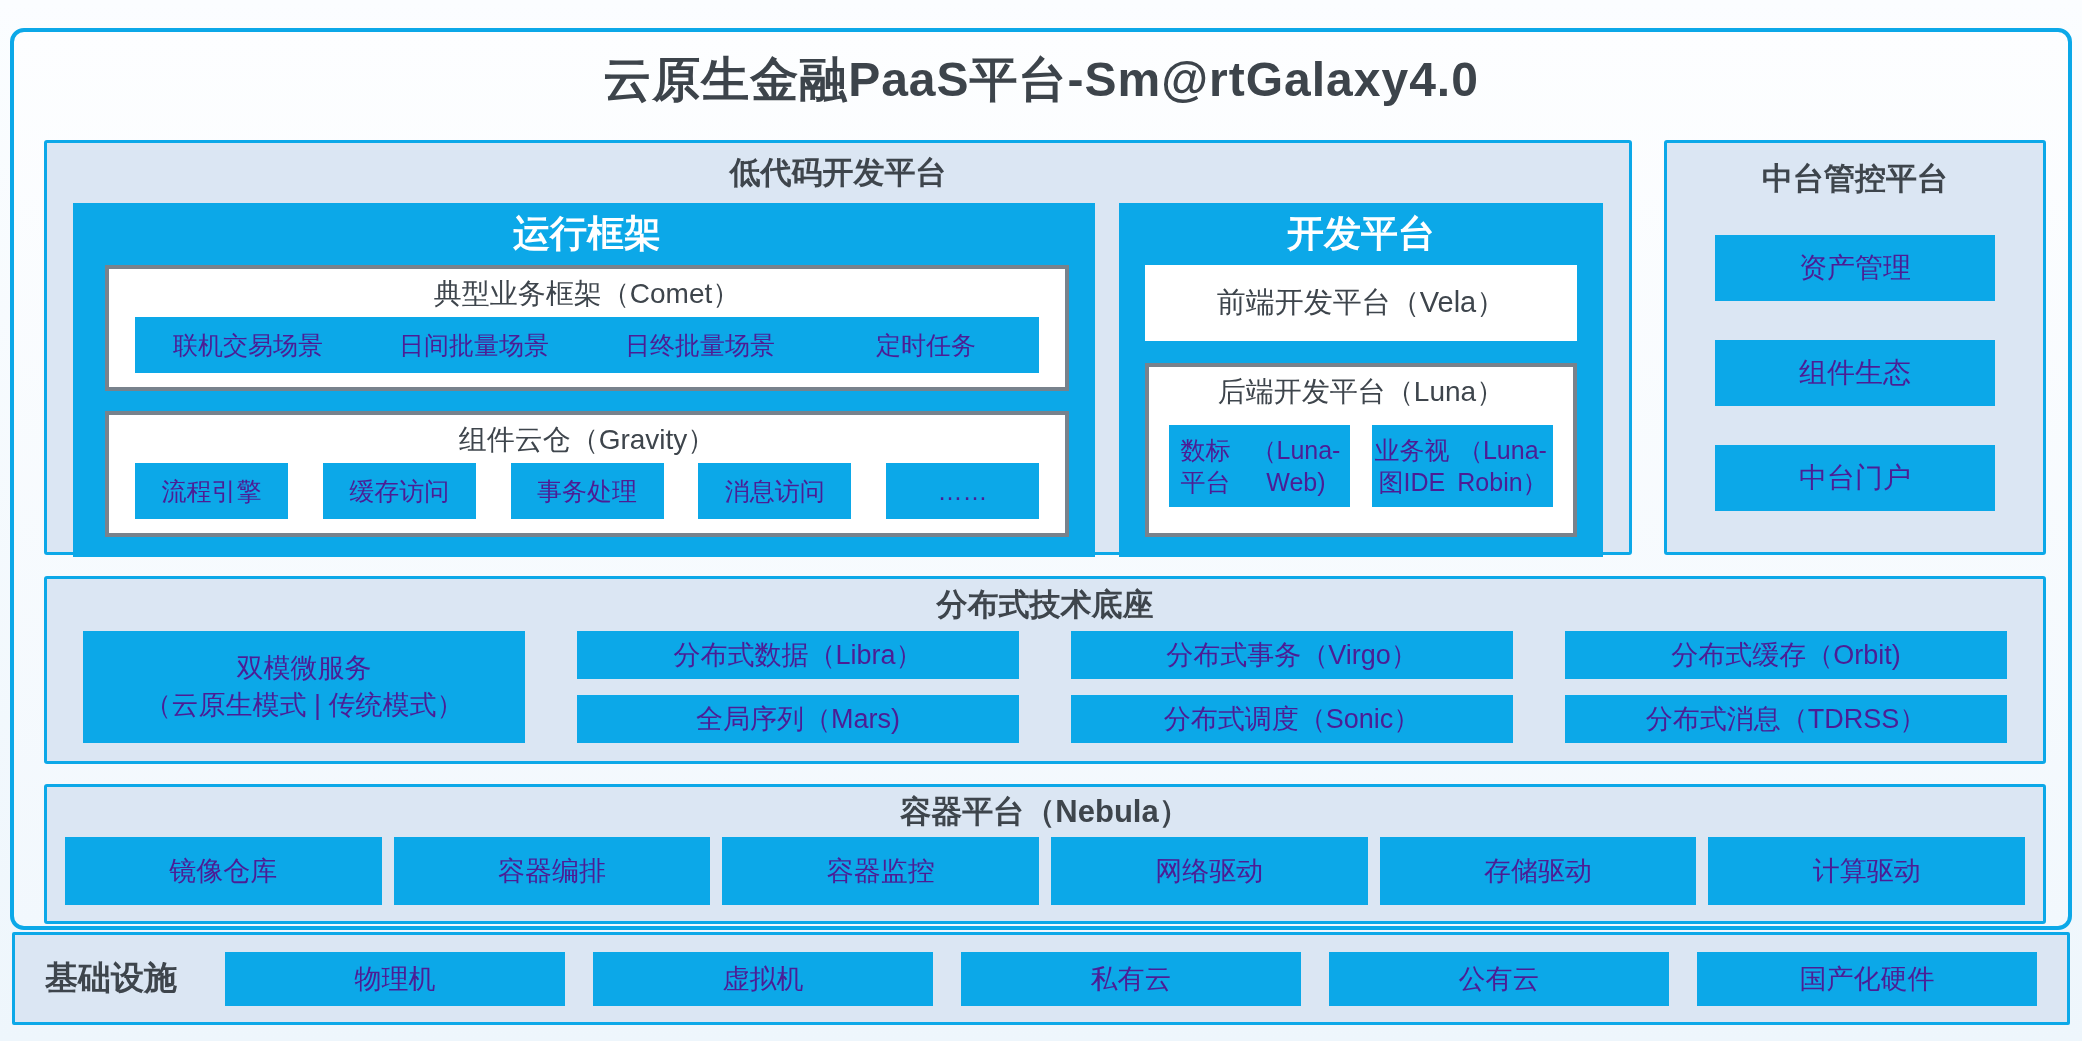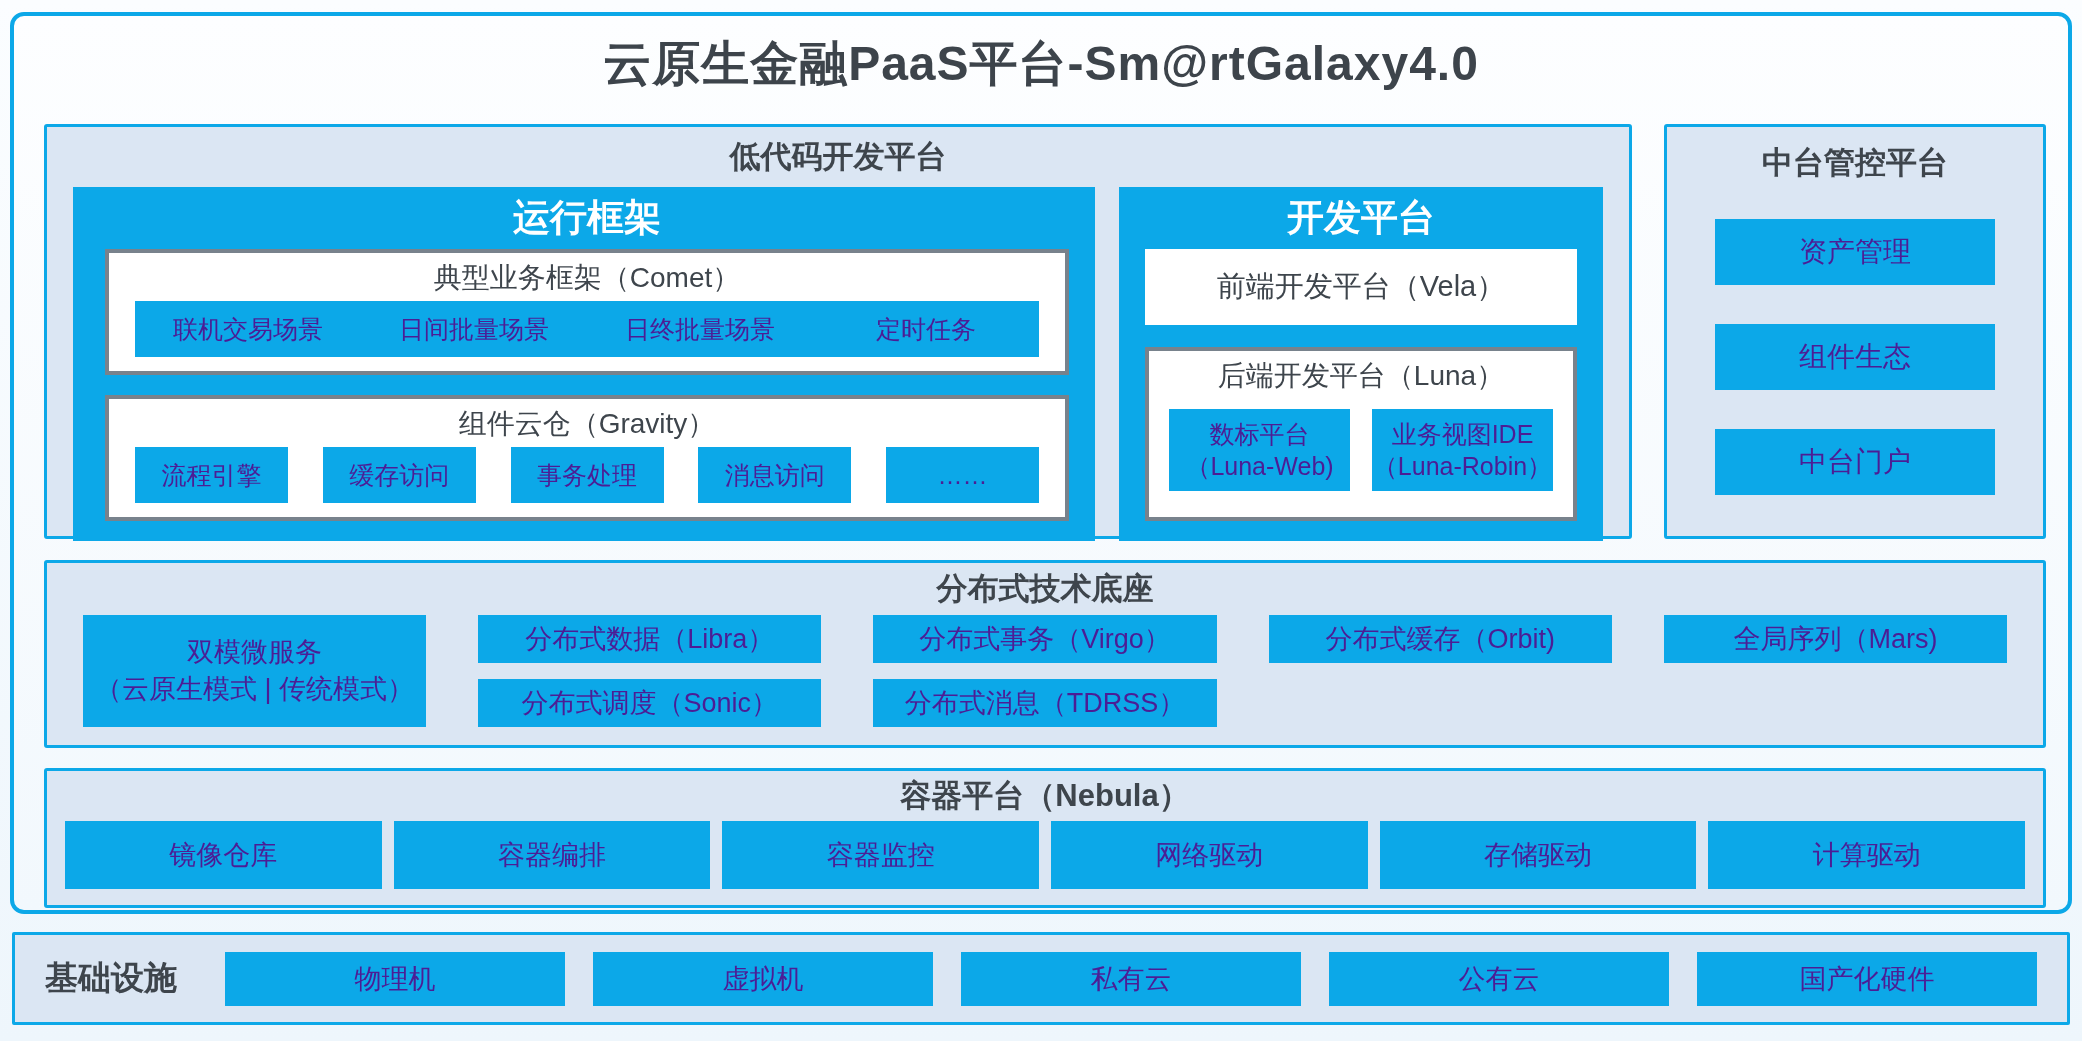--- a/index.html
+++ b/index.html
@@ -6,21 +6,21 @@
   html,body { width: 2082px; height: 1041px; }
   body {
     position: relative;
     font-family: "Liberation Sans", sans-serif;
     background: linear-gradient(180deg, #fbfdff 0%, #eef6fc 100%);
     overflow: hidden;
   }
 
   
   .outer {
-    position: absolute; left: 10px; top: 12px;
+    position: absolute; left: 10px; top: 28px;
     width: 2062px; height: 902px;
     border: 4px solid #0ca8e8; border-radius: 14px;
     background: linear-gradient(180deg, #fdfeff 0%, #f2f8fd 100%);
   }
   .main-title {
     position: absolute; top: 16px; left: 0; width: 100%;
     text-align: center;
     font-size: 48px; font-weight: bold; color: #3d444b;
     letter-spacing: 1px;
   }
@@ -77,37 +77,37 @@
   .comet .btn { width: 226px; height: 56px; font-size: 25px; }
   .gravity .btn { width: 153px; height: 56px; font-size: 25px; }
 
   .vela {
     height: 76px; margin-bottom: 22px;
     display: flex; align-items: center; justify-content: center;
     font-size: 29px; color: #3e454c;
   }
   .luna { flex: 1; }
   .luna .btn-row { padding: 2px 20px 16px; gap: 22px; justify-content: center; }
-  .luna .btn { flex: 1; height: 82px; flex-direction: column; font-size: 25px; line-height: 32px; }
+  .luna .btn { flex: 1; height: 82px; flex-direction: row; font-size: 25px; line-height: 32px; }
 
   
   .mid-platform { width: 382px; padding: 8px 48px 20px; }
   .mid-platform .panel-title { line-height: 56px; }
   .mid-btns { display: flex; flex-direction: column; gap: 39px; margin-top: 28px; }
   .mid-btn { height: 66px; font-size: 28px; }
 
   
   .distributed {
     position: absolute; left: 30px; top: 544px;
     width: 2002px; height: 188px;
     padding: 0 36px 18px;
   }
   .dist-grid {
     flex: 1; display: grid;
-    grid-template-columns: 1fr 1fr 1fr 1fr 1fr;
+    grid-template-columns: 1fr 1fr 1fr 1fr;
     gap: 16px 52px;
   }
   .dual { grid-row: span 2; flex-direction: column; font-size: 27px; line-height: 37px; }
   .dist-btn { font-size: 27px; }
 
   
   .container-platform {
     position: absolute; left: 30px; top: 752px;
     width: 2002px; height: 140px;
     padding: 0 18px 16px;

